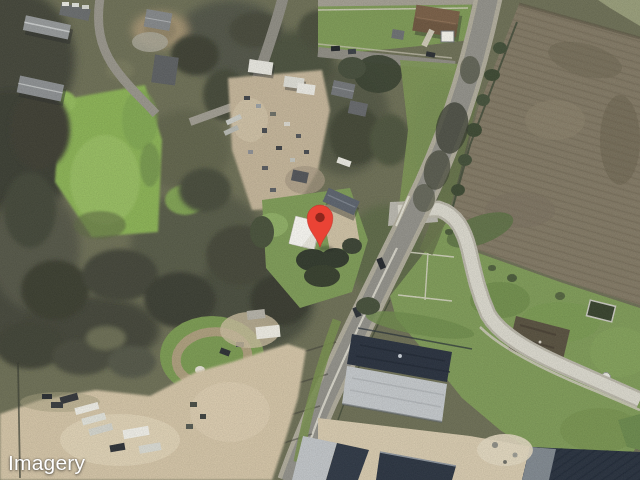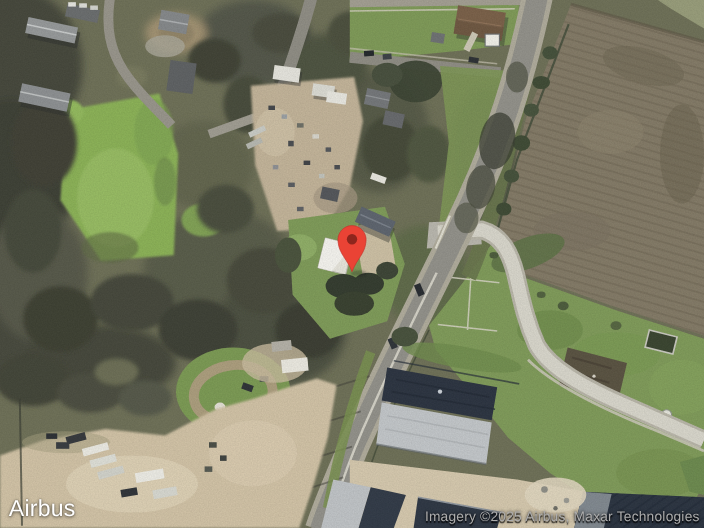--- a/index.html
+++ b/index.html
@@ -351,15 +351,14 @@
     <rect x="0" y="0" width="640" height="480" filter="url(#noiseLight)" opacity="0.05"></rect>
 
     <g>
       <ellipse cx="326" cy="248.5" rx="7.5" ry="2.8" fill="#1a1a1a" opacity=".3" filter="url(#soft1)"></ellipse>
       <path d="M320,247 C316,236 308,230.5 307.3,219.5 A12.8,12.8 0 1 1 332.7,219.5 C332,230.5 324,236 320,247 Z" fill="#EA4335" stroke="#C5332A" stroke-width="0.6"></path>
       <circle cx="320" cy="217.5" r="4.7" fill="#8E261D"></circle>
     </g>
   </g>
 </svg>
 
-<div class="google-logo">Airbus</div>
-<div class="attribution">Imagery ©2025 Airbus, Maxar Technologies</div>
+<div class="google-logo">Imagery</div>
 </div>
 
 </body></html>

